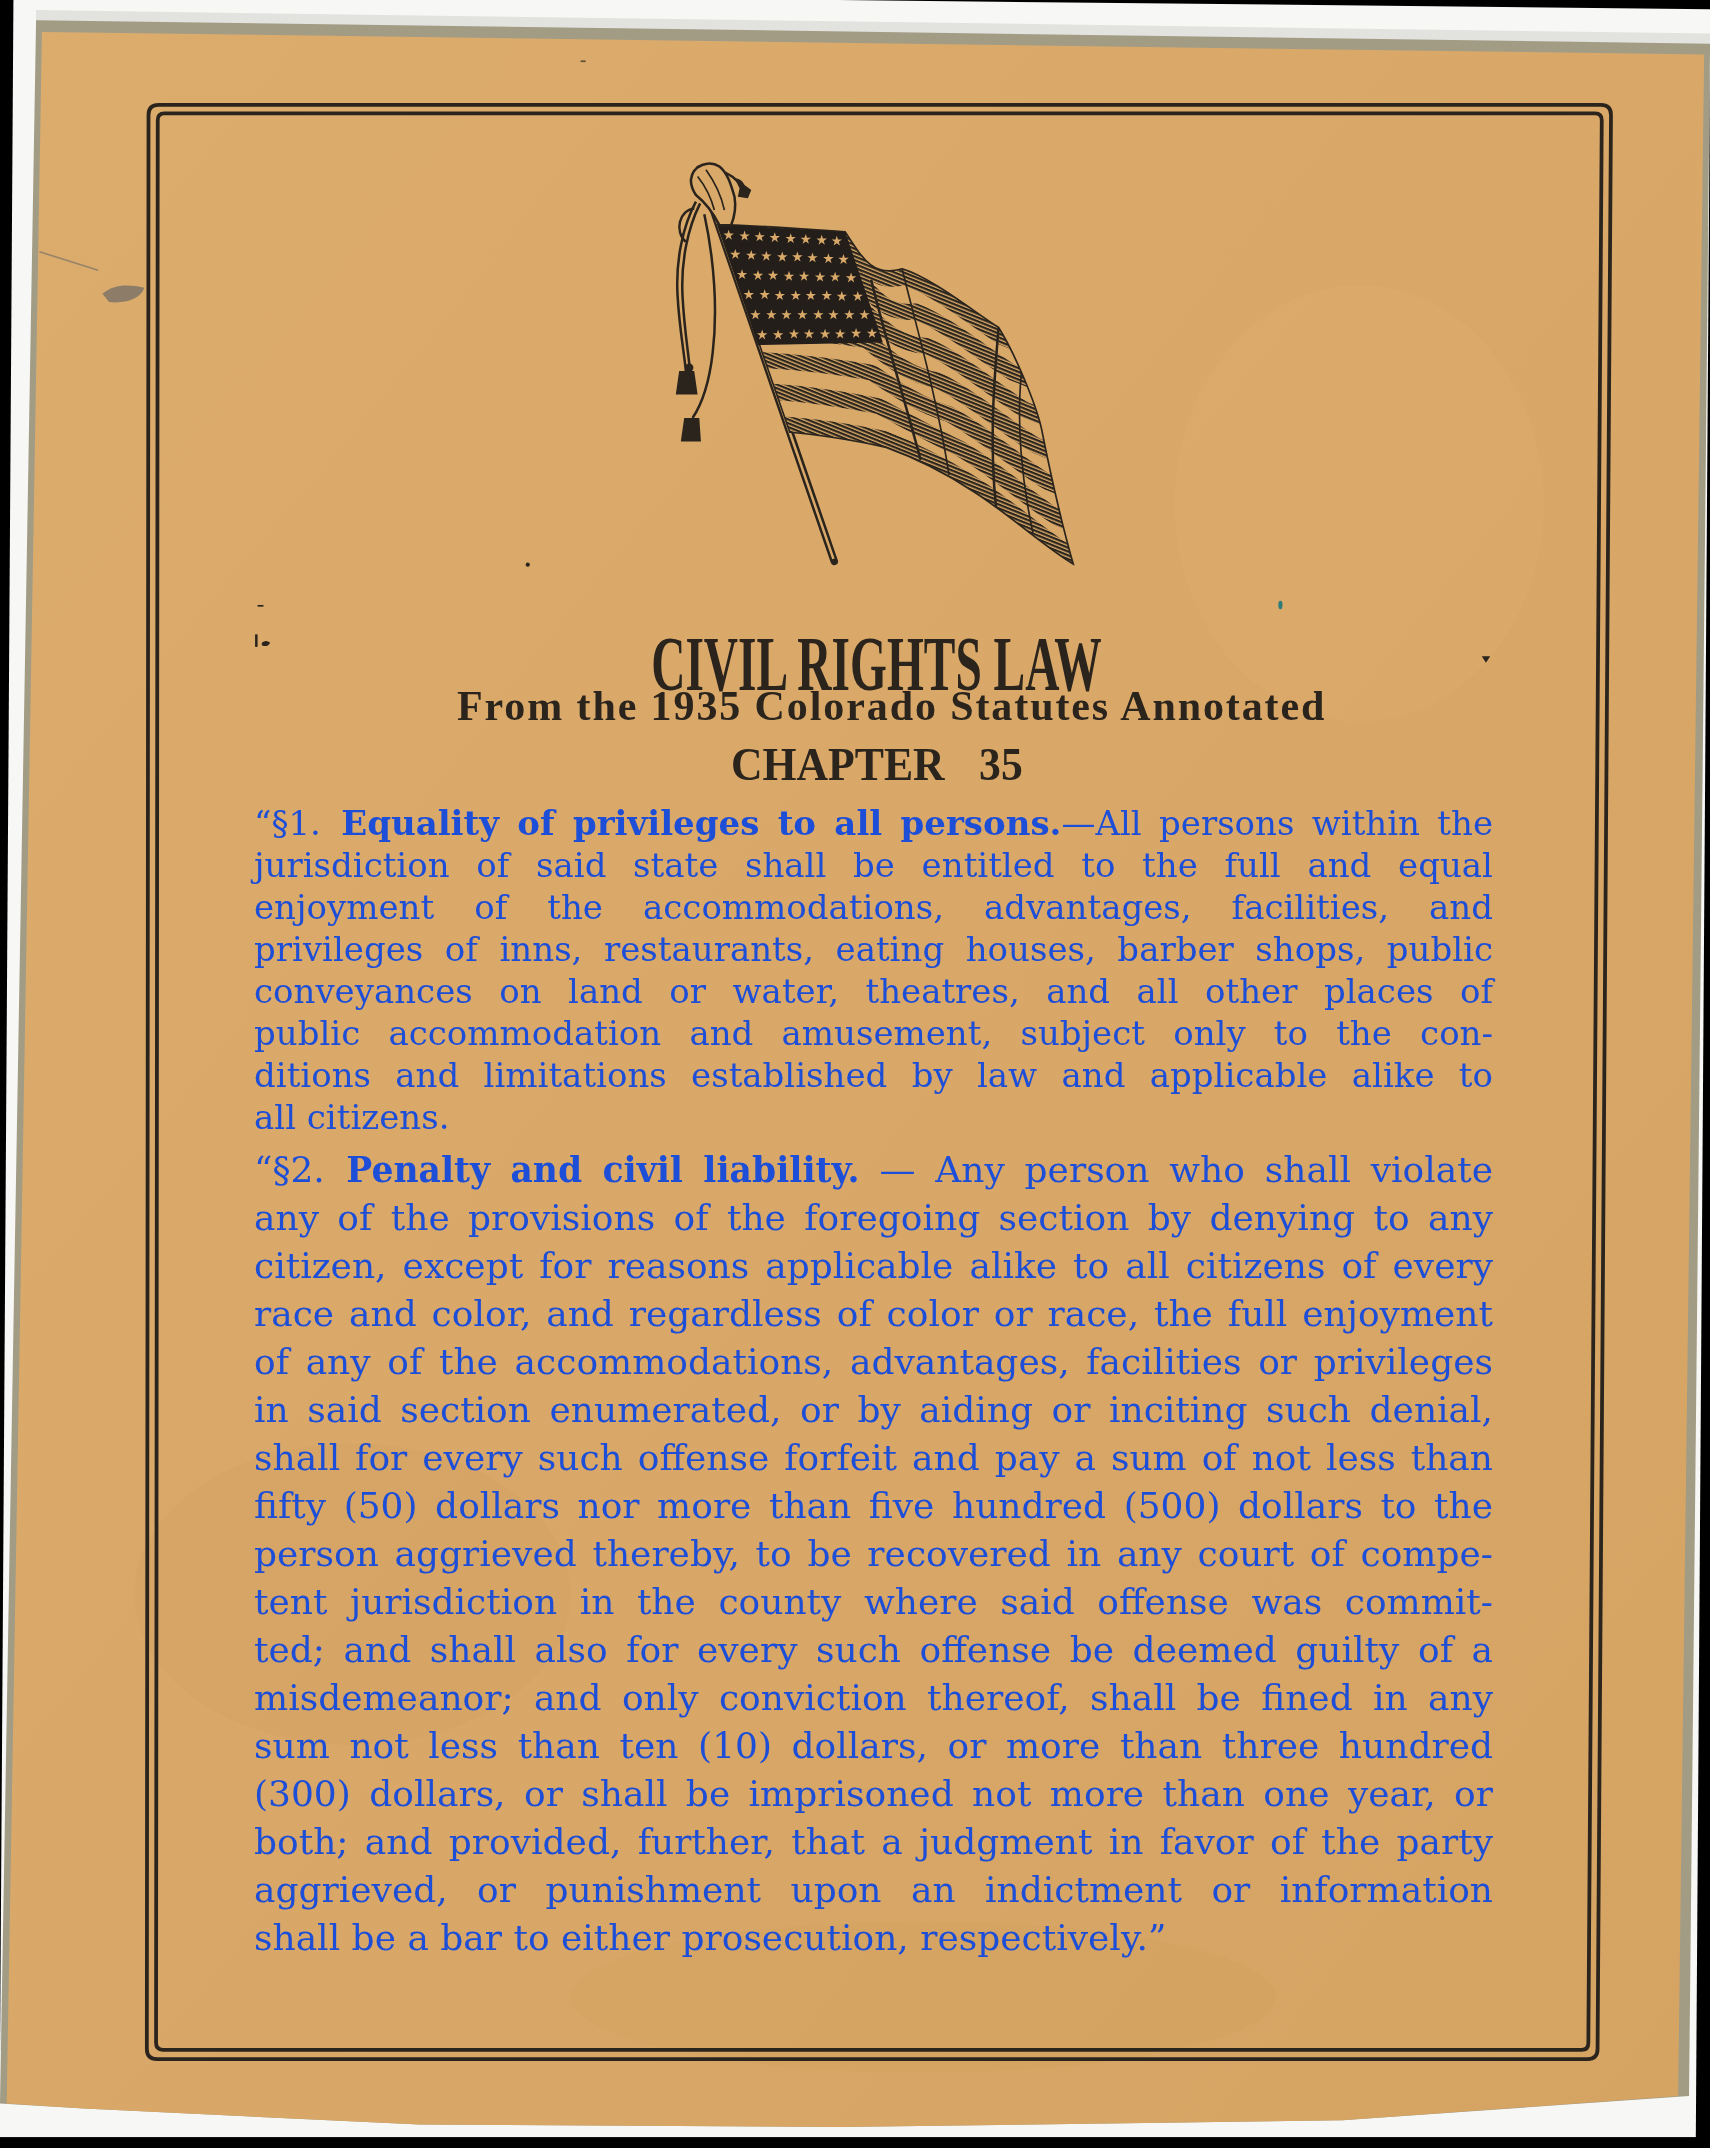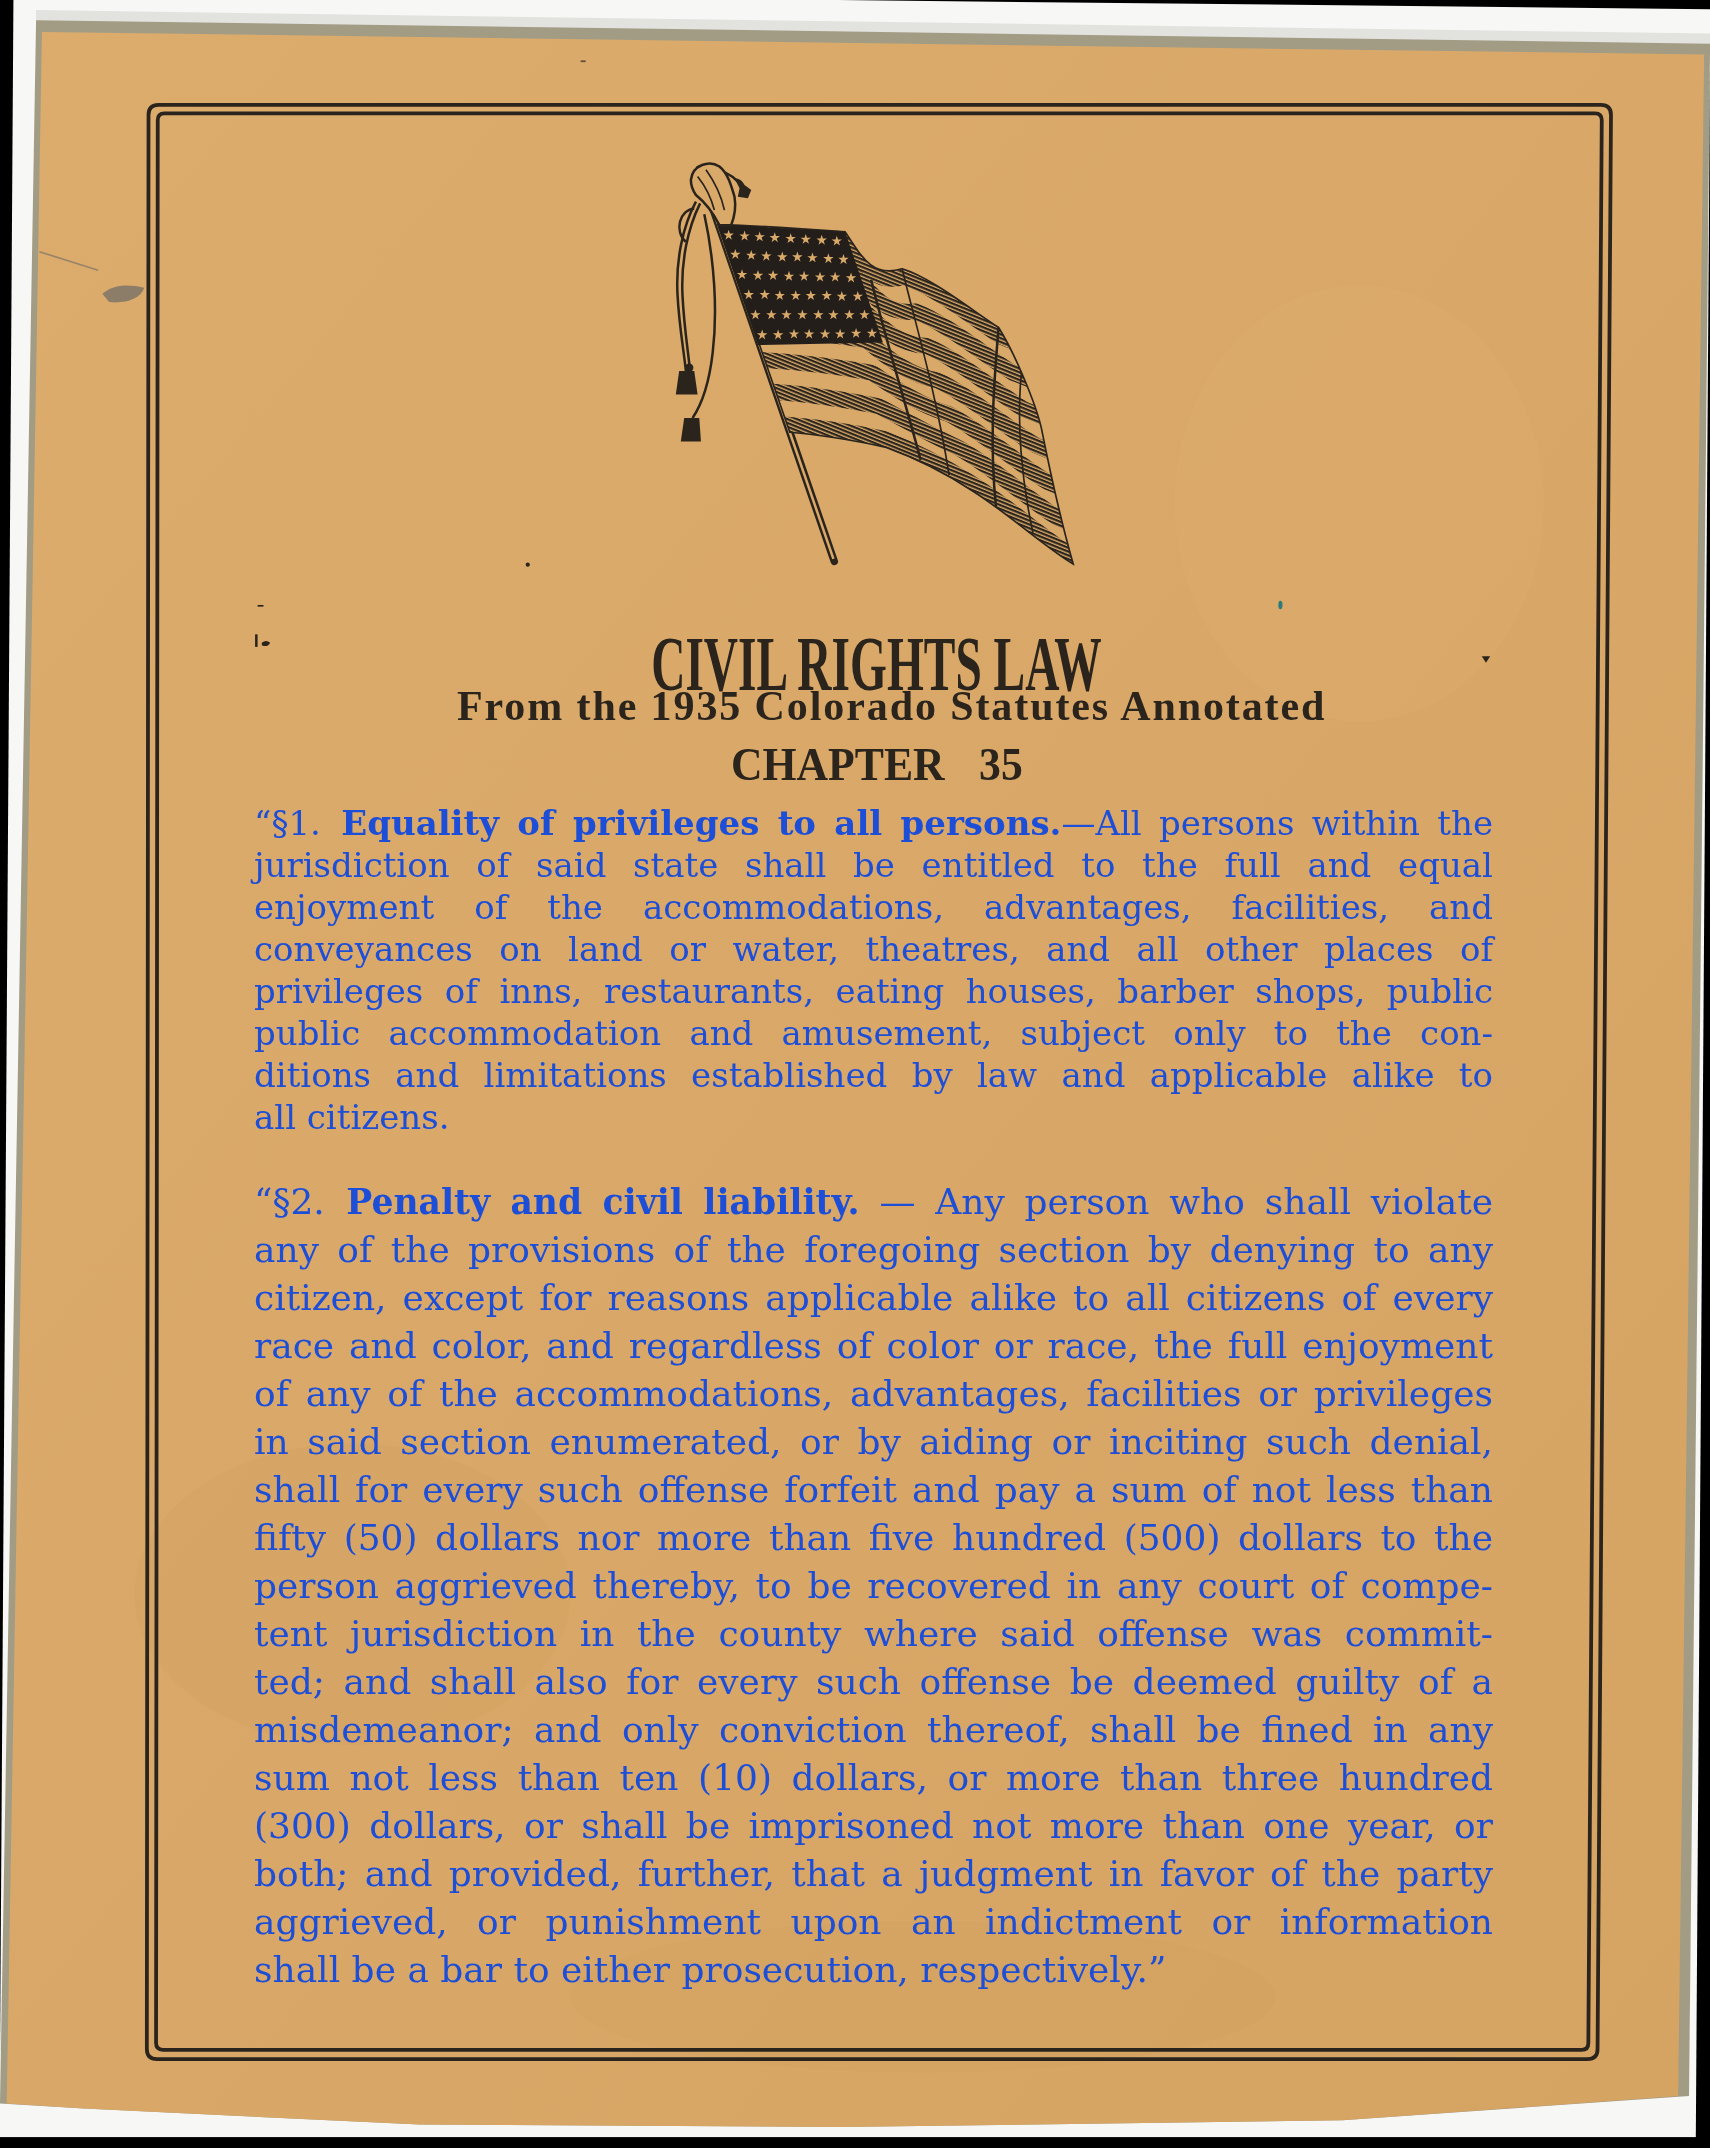--- a/index.html
+++ b/index.html
@@ -21,21 +21,21 @@
     .chapter { top: 741px; font-size: 47px; line-height: 47px; text-align: center; }
     .chapter .inner { display: inline-block; transform: scaleX(0.93); transform-origin: 50% 50%; }
     .chapter .num { margin-left: 37px; }
 
     .section {
       position: absolute; left: 254px; width: 1239px;
       font-family: "DejaVu Serif", serif; color: #1d4ed8;
     }
     .s1 { top: 802px; font-size: 34px; line-height: 42px; }
     .s1 .ln { height: 42px; }
-    .s2 { top: 1146px; font-size: 36px; line-height: 48px; margin-top: 32px; }
+    .s2 { top: 1146px; font-size: 36px; line-height: 48px; }
     .s2 .ln { height: 48px; }
     .ln { text-align: justify; text-align-last: justify; }
     .ln.last { text-align-last: left; }
     .num-lead { margin-right: 0.6em; }
     .head { font-weight: bold; }
     .s2 .head { font-size: 0.96em; }
   </style>
 </head>
 <body>
 
@@ -184,22 +184,22 @@
 </div>
 <div class="heading-block subtitle">From the 1935 Colorado Statutes Annotated</div>
 <div class="heading-block chapter">
   <span class="inner"><span>CHAPTER</span><span class="num">35</span></span>
 </div>
 
 <div class="section s1">
   <div class="ln"><span class="num-lead">“§1.</span><span class="head">Equality of privileges to all persons.</span><span>—All persons within the</span></div>
   <div class="ln">jurisdiction of said state shall be entitled to the full and equal</div>
   <div class="ln">enjoyment of the accommodations, advantages, facilities, and</div>
+  <div class="ln">privileges of inns, restaurants, eating houses, barber shops, public</div>
   <div class="ln">conveyances on land or water, theatres, and all other places of</div>
-  <div class="ln">privileges of inns, restaurants, eating houses, barber shops, public</div>
   <div class="ln">public accommodation and amusement, subject only to the con-</div>
   <div class="ln">ditions and limitations established by law and applicable alike to</div>
   <div class="ln last">all citizens.</div>
 </div>
 
 <div class="section s2">
   <div class="ln"><span class="num-lead">“§2.</span><span class="head">Penalty and civil liability.</span><span> — Any person who shall violate</span></div>
   <div class="ln">any of the provisions of the foregoing section by denying to any</div>
   <div class="ln">citizen, except for reasons applicable alike to all citizens of every</div>
   <div class="ln">race and color, and regardless of color or race, the full enjoyment</div>

